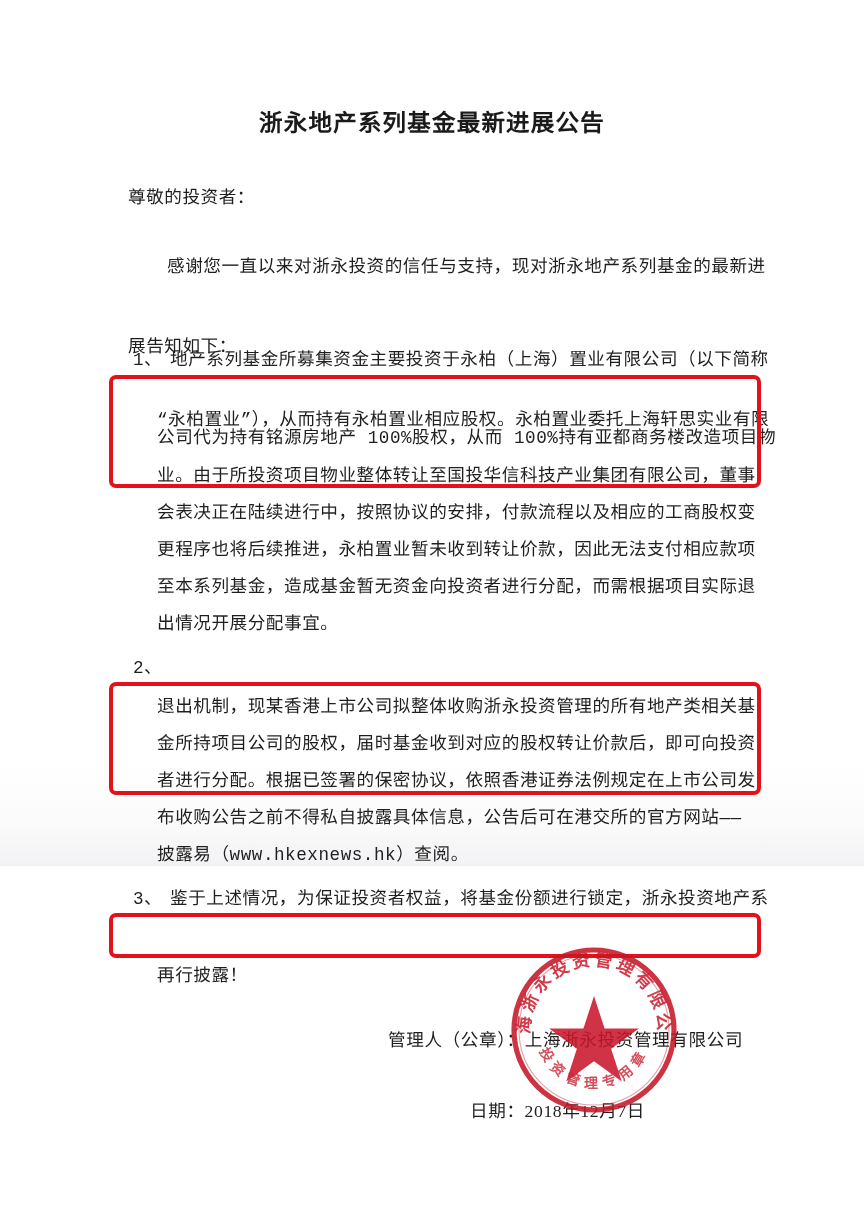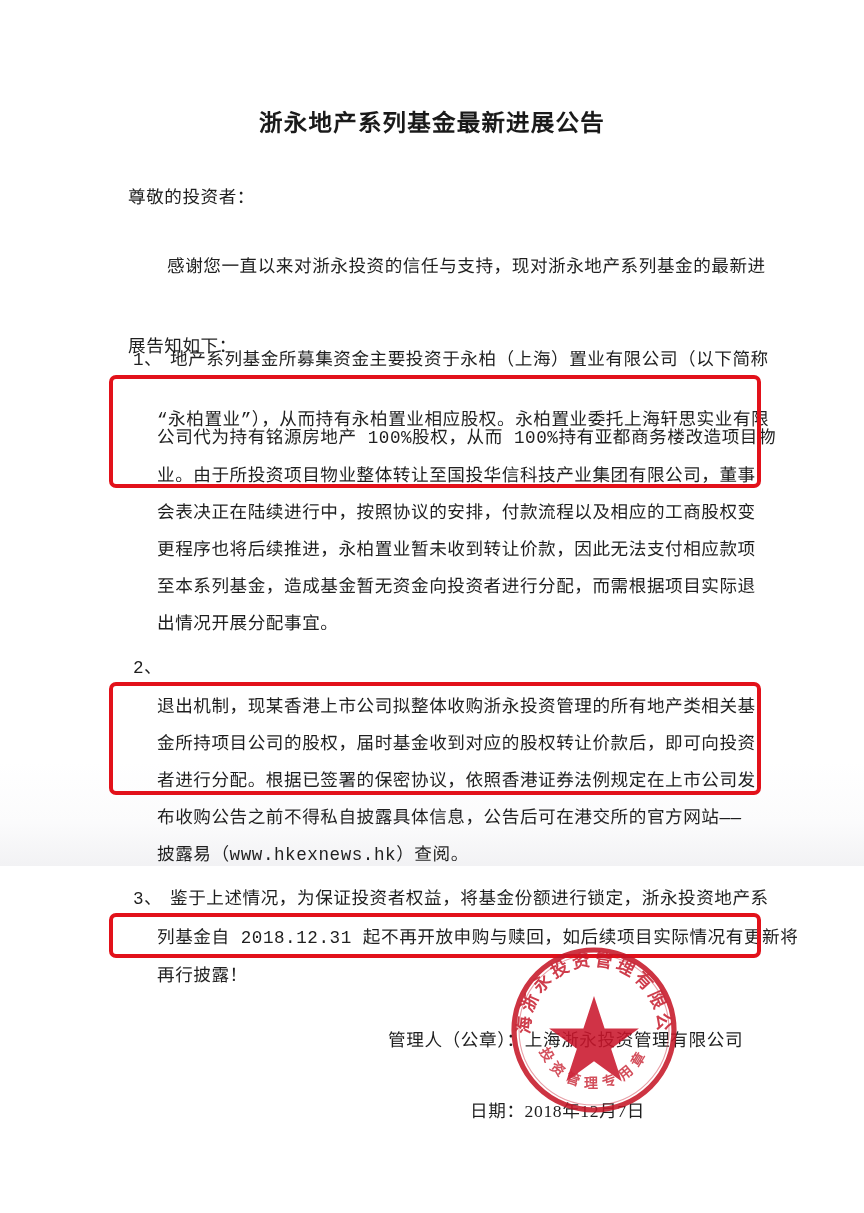--- a/index.html
+++ b/index.html
@@ -111,21 +111,20 @@
   <div class="line indent-body" style="top:699px;">退出机制，现某香港上市公司拟整体收购浙永投资管理的所有地产类相关基</div>
   <div class="line indent-body" style="top:736px;">金所持项目公司的股权，届时基金收到对应的股权转让价款后，即可向投资</div>
   <div class="line indent-body" style="top:773px;">者进行分配。根据已签署的保密协议，依照香港证券法例规定在上市公司发</div>
   <div class="line indent-body" style="top:810px;">布收购公告之前不得私自披露具体信息，公告后可在港交所的官方网站——</div>
   <div class="line indent-body" style="top:847px;">披露易（www.hkexnews.hk）查阅。</div>
 
   <div class="redbox" style="left:109px; top:682px; width:652px; height:113px;"></div>
 
   <div class="line indent-num" style="top:891px;">3、</div>
   <div class="line" style="top:891px; left:170px;">鉴于上述情况，为保证投资者权益，将基金份额进行锁定，浙永投资地产系</div>
-  <div class="line indent-body" style="top:930px;">列基金自 2018.12.31 起不再开放申购与赎回，如后续项目实际情况有更新将</div>
   <div class="line indent-body" style="top:968px;">再行披露！</div>
 
   <div class="redbox" style="left:109px; top:913px; width:652px; height:45px;"></div>
 
   <div class="sig-line" style="left:388px; top:1026px;text-align:center;">管理人（公章）：上海浙永投资管理有限公司</div>
   <div class="sig-line" style="left:470px; top:1097px;">日期：2018年12月7日</div>
 
   <div class="seal">
     <svg viewBox="0 0 172 172" xmlns="http://www.w3.org/2000/svg" aria-hidden="true">
       <defs>

